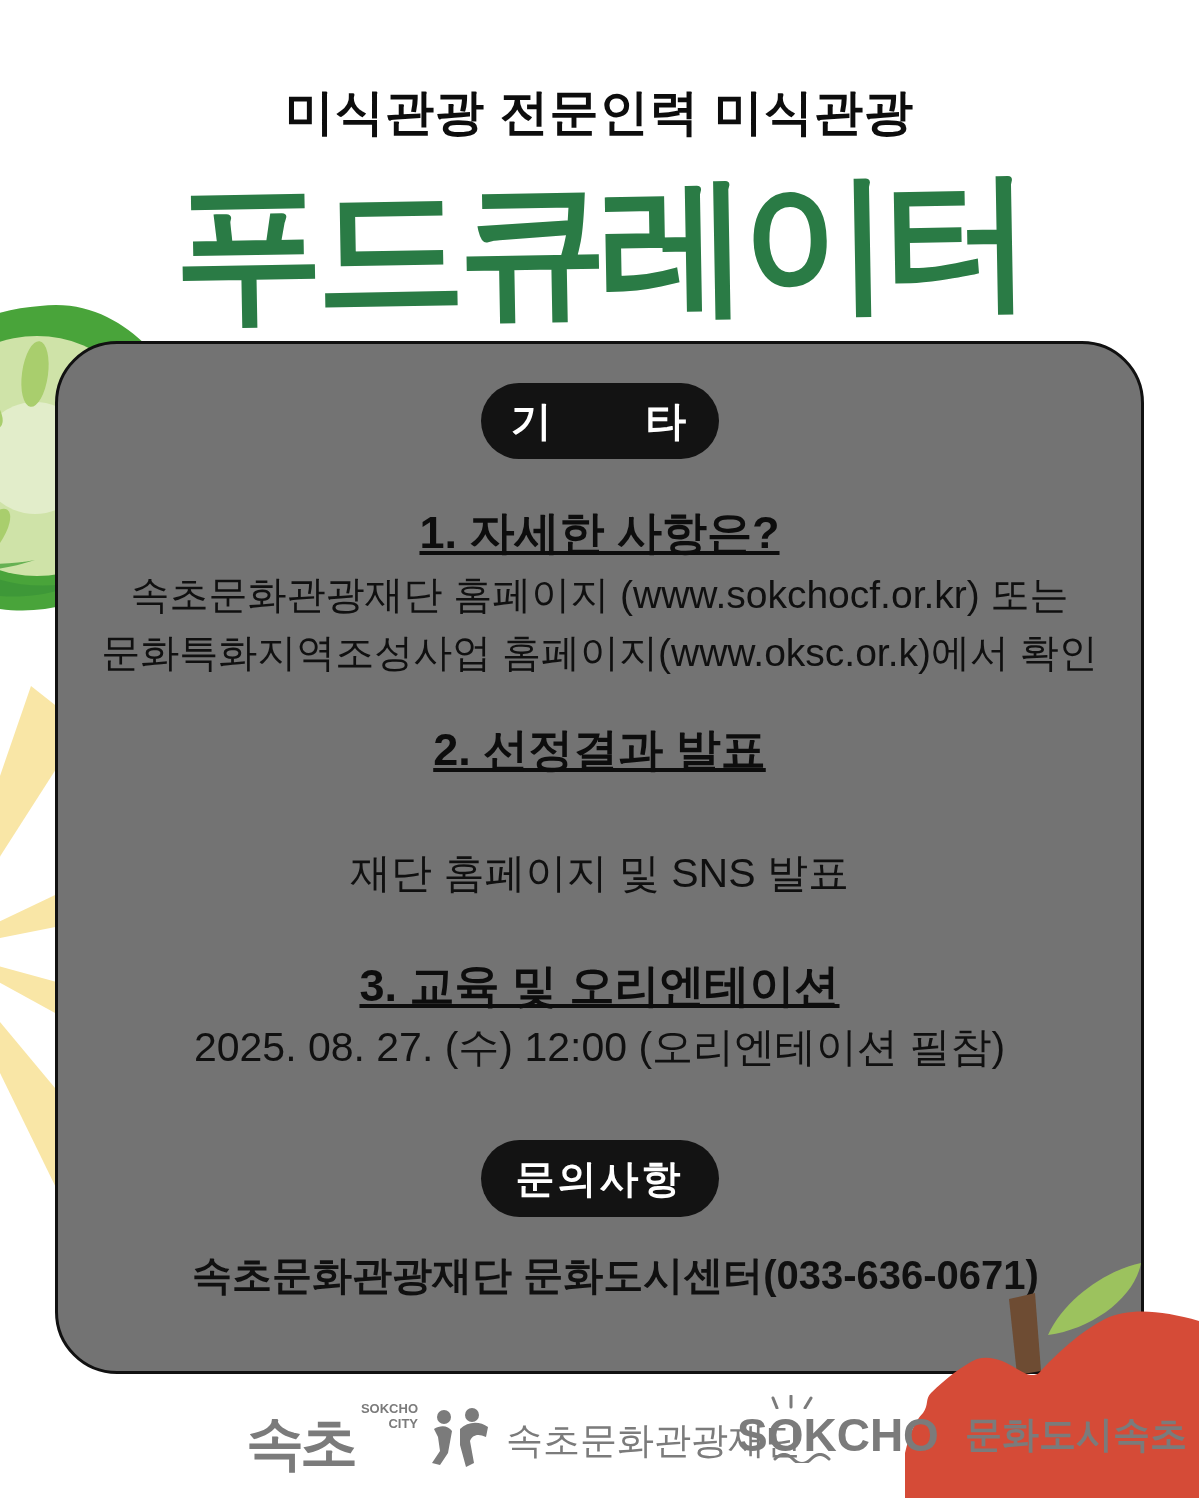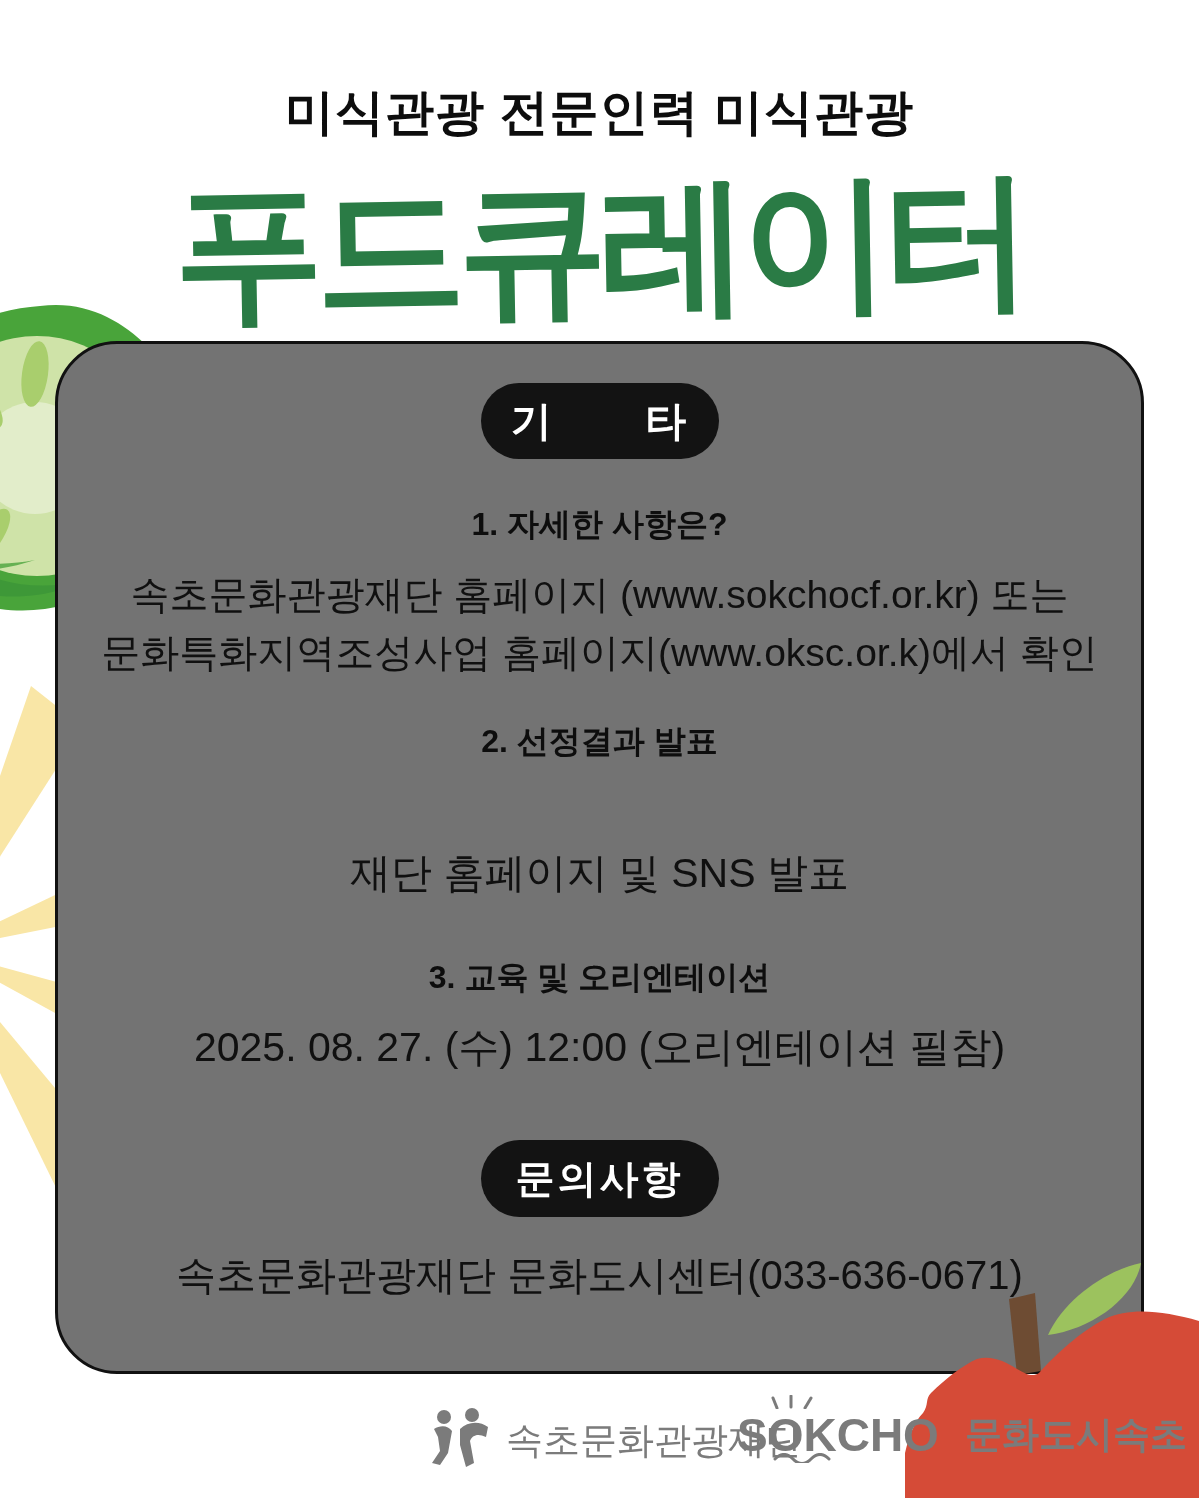--- a/index.html
+++ b/index.html
@@ -34,30 +34,30 @@
   }
   .pill{
     background:#131313;color:#ffffff;border-radius:44px;
     display:flex;align-items:center;justify-content:center;
     left:50%;transform:translateX(-50%);
   }
   .pill-etc{top:39px;width:238px;height:76px;font-size:41px;font-weight:800;
     word-spacing:78px;letter-spacing:2px;}
   .pill-inquiry{top:796px;width:238px;height:77px;font-size:39px;font-weight:800;
     letter-spacing:3px;}
-  .sec-h{font-size:32px;font-weight:800;color:#0d0d0d;}
+  .sec-h{font-size:45px;font-weight:800;color:#0d0d0d;text-decoration:underline;}
   .sec-l{font-size:39px;font-weight:500;color:#101010;}
   .s1h{top:159px;}
   .s1b{top:222px;line-height:58px;}
   .s2h{top:376px;}
   .s2l1{top:444px;font-size:41px;}
   .s2l2{top:502px;font-size:41px;}
   .s3h{top:612px;}
   .s3l1{top:676px;font-size:41px;}
-  .c1{top:904px;font-size:40px;font-weight:400;}
+  .c1{top:904px;font-size:40px;font-weight:700;margin-left:16px;}
   .c2{top:962px;font-size:38px;font-weight:500;}
 
   
   .footer{left:0;top:1395px;width:100%;height:103px;z-index:3;}
   .logo-gray{color:#7b7b7b;}
   .logo1{left:246px;top:8px;position:absolute;}
   .logo1 .mark{font-size:58px;font-weight:900;letter-spacing:-4px;line-height:80px;}
   .logo1 .caption{position:absolute;top:-2px;left:96px;width:76px;
     font-size:13px;font-weight:700;text-align:right;line-height:15px;}
   .logo2{left:428px;top:12px;position:absolute;display:flex;align-items:center;gap:14px;text-align:right;}
@@ -132,20 +132,24 @@
 <div class="abs apple-wrap" style="left:905px;top:1263px;width:294px;height:235px;">
   <svg width="294" height="235" viewBox="0 0 294 235">
     <path d="M104,36 L130,30 L136,108 L112,112 Z" fill="#6e4c33"></path>
     <path d="M143,72 C160,34 205,6 236,0 C230,34 188,66 143,72 Z" fill="#9cc25e"></path>
     <path d="M0,235 L0,190 C4,172 10,158 18,150 C24,142 20,136 26,130 C40,116 58,102 72,96 C86,92 100,98 112,106 C122,112 128,114 134,110 C150,92 176,68 200,56 C226,44 258,48 294,58 L294,235 Z" fill="#d54b37"></path>
   </svg>
 </div>
 
 <div class="abs footer">
 
+  <div class="logo1 logo-gray">
+    <div class="mark">속초</div>
+    <div class="caption">SOKCHO CITY</div>
+  </div>
 
   <div class="logo2 logo-gray">
     <span>
       <svg width="64" height="64" viewBox="0 0 64 64" fill="#7b7b7b">
         <circle cx="16" cy="10" r="7"></circle>
         <path d="M6,22 C12,18 20,18 24,24 L20,46 L12,58 L4,56 L12,44 L10,30 Z"></path>
         <circle cx="44" cy="8" r="7"></circle>
         <path d="M32,22 C40,14 52,14 60,20 L58,30 C50,26 44,28 42,34 L46,56 L38,60 L32,38 Z"></path>
       </svg>
     </span>

